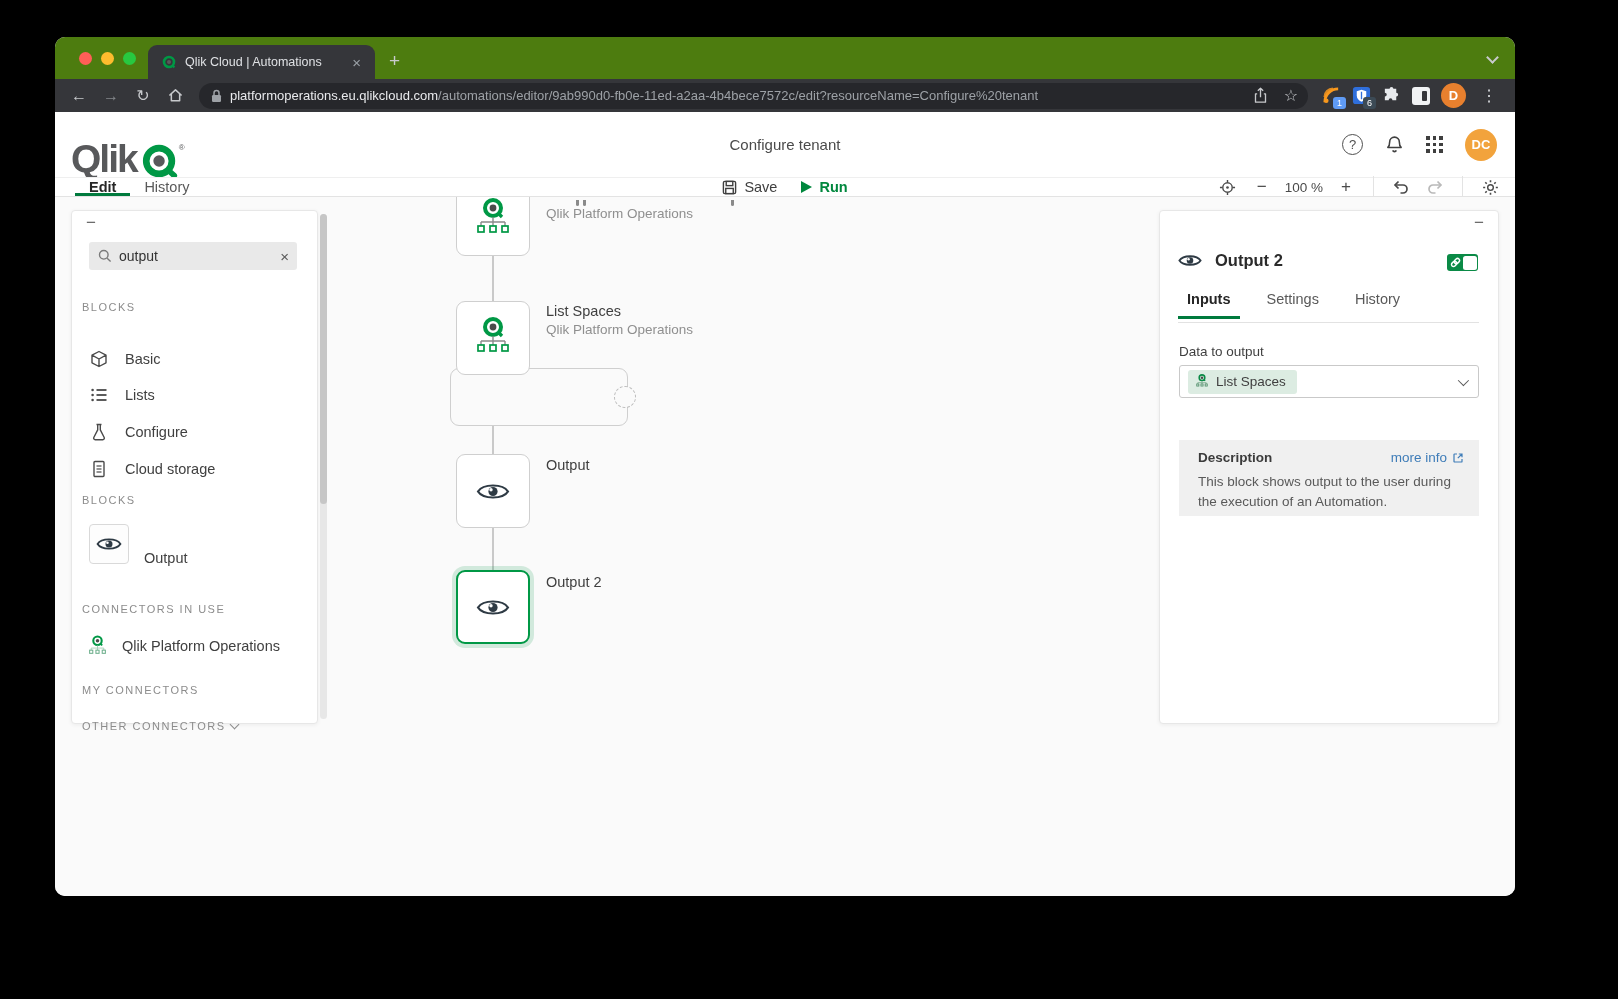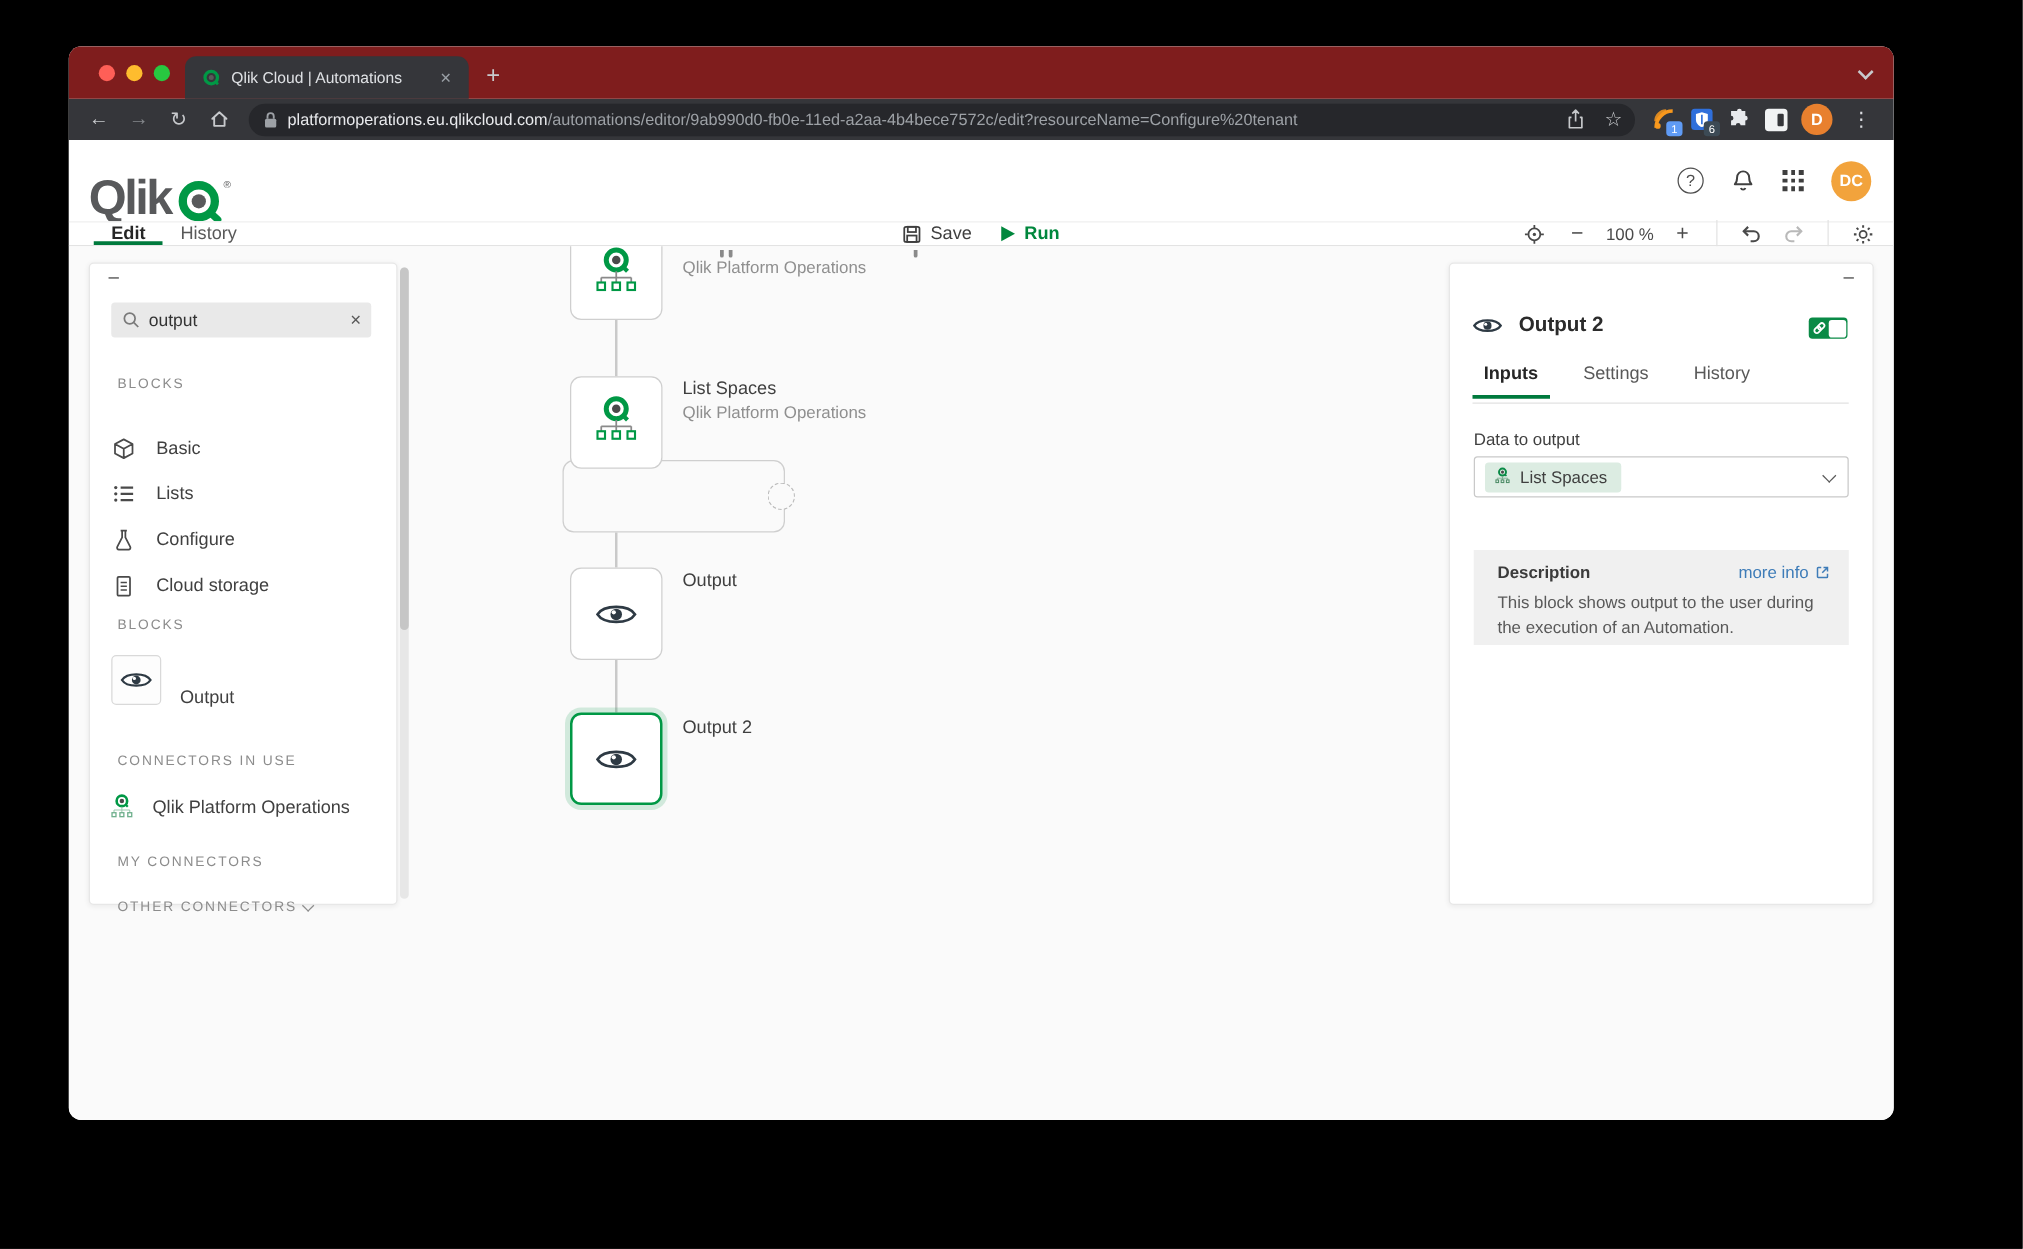--- a/index.html
+++ b/index.html
@@ -5,21 +5,21 @@
   * { margin:0; padding:0; box-sizing:border-box; }
   html,body { width:1618px; height:999px; background:#000; overflow:hidden;
               font-family:"Liberation Sans", sans-serif; }
   .abs { position:absolute; }
 
   
   .window { position:absolute; left:55px; top:37px; width:1460px; height:859px;
             border-radius:10px; overflow:hidden; display:flex; flex-direction:column;
             background:#fafafa; }
 
-  .tabstrip { height:42px; background:#7f1d1d; display:flex; align-items:flex-end; position:relative; flex:none; }
+  .tabstrip { height:42px; background:#4d7c0f; display:flex; align-items:flex-end; position:relative; flex:none; }
   .traffic { position:absolute; left:24px; top:15px; display:flex; gap:9px; }
   .light { width:13px; height:13px; border-radius:50%; }
   .light.red{background:#ff5f57}.light.yellow{background:#febc2e}.light.green{background:#28c840}
   .tab { margin-left:93px; width:227px; height:34px; background:#35363a; border-radius:9px 9px 0 0;
          display:flex; align-items:center; padding:0 10px 0 14px; color:#dfe1e4; font-size:12.5px; }
   .tab .title { flex:1; margin-left:9px; white-space:nowrap; overflow:hidden; }
   .tab .close { color:#9aa0a6; font-size:15px; padding:0 4px; cursor:default; }
   .newtab { color:#c8cacd; font-size:19px; margin:0 0 7px 14px; }
   .tabstrip-chevron { position:absolute; right:18px; top:16px; width:9px; height:9px;
          border-right:2px solid #c8cacd; border-bottom:2px solid #c8cacd; transform:rotate(45deg); }
@@ -81,21 +81,21 @@
   .card { position:absolute; background:#fff; border:1px solid #e7e7e7; border-radius:4px;
           box-shadow:0 1px 4px rgba(0,0,0,.06); }
 
   
   .lp-collapse { position:absolute; left:14px; top:2px; color:#666; font-size:17px; }
   .search { position:absolute; left:17px; top:31px; width:208px; height:28px; background:#e9e9e9;
             border-radius:3px; display:flex; align-items:center; padding:0 8px 0 9px; }
   .search input { flex:1; border:none; outline:none; background:transparent; font-size:14px; color:#333;
                   margin-left:7px; font-family:"Liberation Sans", sans-serif; width:60px; }
   .search .clear { color:#595959; font-size:15px; }
-  .sechdr { position:absolute; left:22px; font-size:11px; letter-spacing:1.5px; color:#8c8c8c; display:flex; align-items:center; gap:5px;}
+  .sechdr { position:absolute; left:10px; font-size:11px; letter-spacing:1.5px; color:#8c8c8c; display:flex; align-items:center; gap:5px;}
   .sb-item { position:absolute; left:0; width:247px; height:36px; display:flex; align-items:center; padding-left:18px; gap:17px; }
   .sb-item .lbl { font-size:14.5px; color:#404040; }
   .tile { position:absolute; left:17px; width:40px; height:40px; background:#fdfdfd; border:1px solid #d9d9d9;
           border-radius:4px; display:flex; align-items:center; justify-content:center; }
   .chev { width:7px; height:7px; border-right:1.5px solid #8c8c8c; border-bottom:1.5px solid #8c8c8c;
           transform:rotate(45deg); margin-top:-3px; }
   .lscroll { position:absolute; left:265px; top:17px; width:7px; height:505px; border-radius:4px; background:#e7e7e7; }
   .lscroll .thumb { position:absolute; left:0; top:0; width:7px; height:290px; border-radius:4px; background:#c6c6c6; }
 
   
@@ -216,20 +216,21 @@
   <div class="app-header">
     <div class="logo">
       <span class="word">Qlik</span>
       <svg width="38" height="38" viewBox="0 0 40 40">
         <circle cx="19" cy="20" r="13.5" fill="none" stroke="#009845" stroke-width="7"></circle>
         <circle cx="19" cy="20" r="6" fill="#58595b"></circle>
         <line x1="29" y1="30" x2="35" y2="35.5" stroke="#009845" stroke-width="6" stroke-linecap="round"></line>
       </svg>
       <span class="reg">®</span>
     </div>
+    <div class="app-title">Configure tenant</div>
     <div class="hdr-icons">
       <span class="help-circ">?</span>
       <svg width="19" height="20" viewBox="0 0 18 19">
         <path d="M9 2 a4.6 4.6 0 0 1 4.6 4.6 c0 3.2 .9 4.4 1.7 5.2 H2.7 c.8 -.8 1.7 -2 1.7 -5.2 A4.6 4.6 0 0 1 9 2 Z" fill="none" stroke="#404040" stroke-width="1.5" stroke-linejoin="round"></path>
         <path d="M7.3 14.6 a1.8 1.8 0 0 0 3.4 0" fill="none" stroke="#404040" stroke-width="1.5"></path>
       </svg>
       <span class="grid9">
         <span></span>
           <span></span>
           <span></span>

